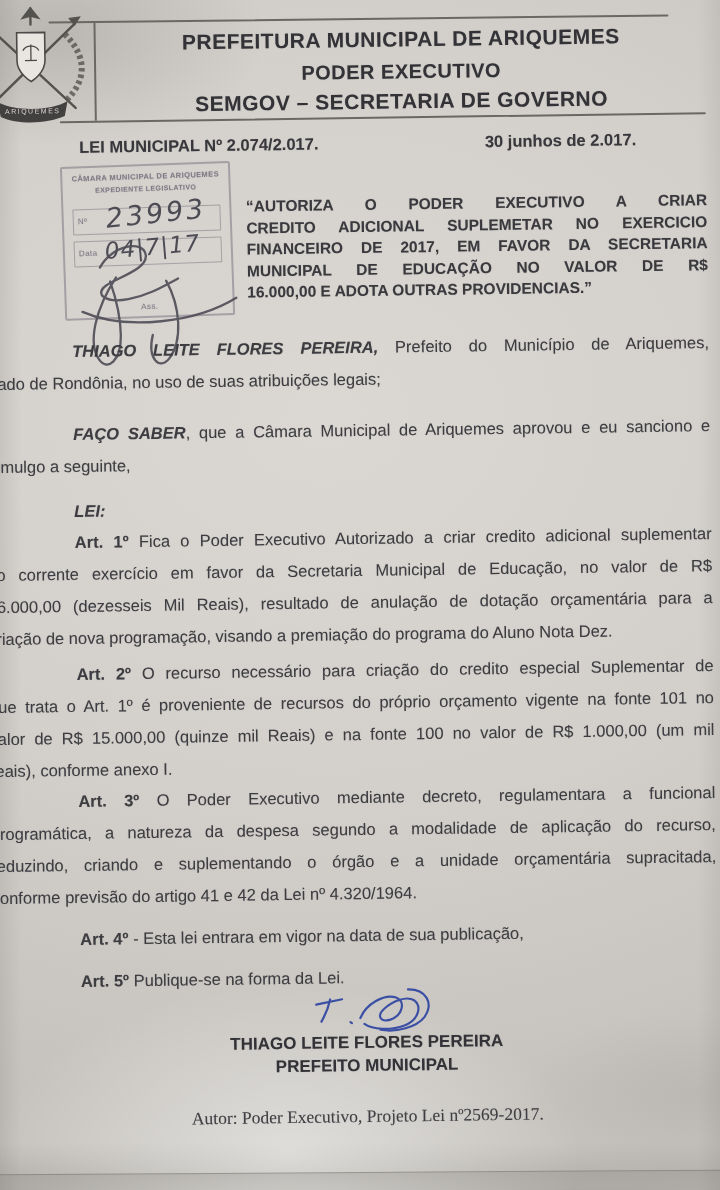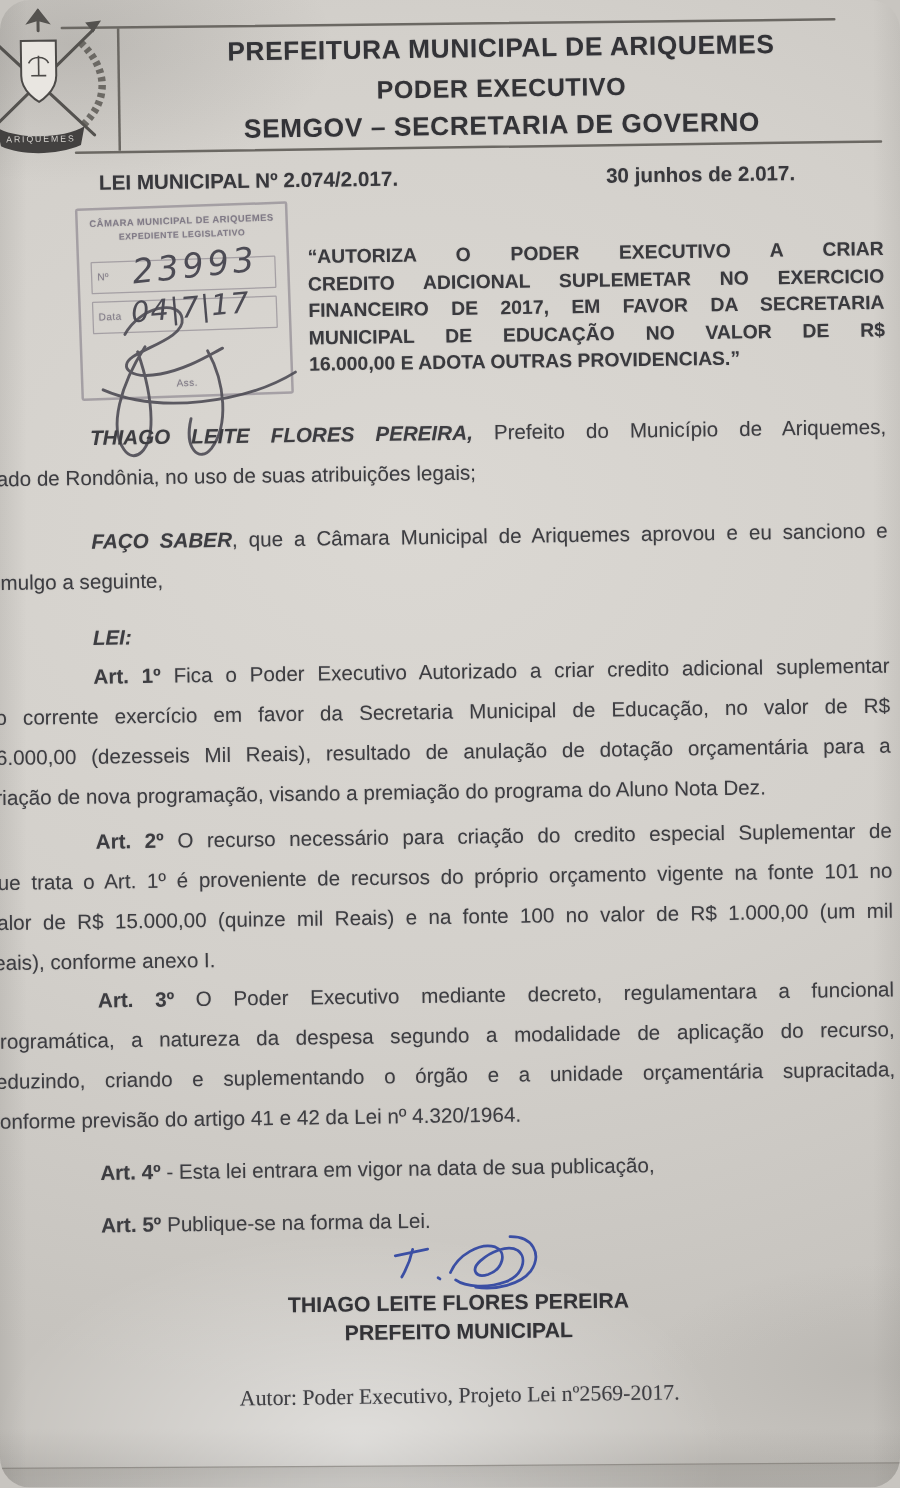--- a/index.html
+++ b/index.html
@@ -6,21 +6,20 @@
   body{
     width:720px;height:1190px;overflow:hidden;
     font-family:"Liberation Sans",sans-serif;
     background:#c8c5c0;
     position:relative;
   }
   .photo{
     position:absolute;inset:0;overflow:hidden;
     background:
       radial-gradient(ellipse 900px 700px at 45% 35%, #dbd8d3 0%, #d3d0cb 55%, #c6c3be 100%);
-    border-radius: 24px;
   }
   .photo::before{ 
     content:"";position:absolute;inset:0;pointer-events:none;
     background:
       radial-gradient(ellipse 300px 160px at 8% 3%, rgba(80,78,75,.18), transparent 70%),
       radial-gradient(ellipse 420px 240px at 40% 97%, rgba(255,255,255,.45), transparent 70%),
       radial-gradient(ellipse 260px 120px at 97% 92%, rgba(90,88,84,.10), transparent 70%),
       linear-gradient(90deg, rgba(90,88,84,.12) 0%, transparent 3%, transparent 97%, rgba(90,88,84,.10) 100%),
       linear-gradient(0deg, rgba(90,88,84,.22) 0%, transparent 4%);
   }

